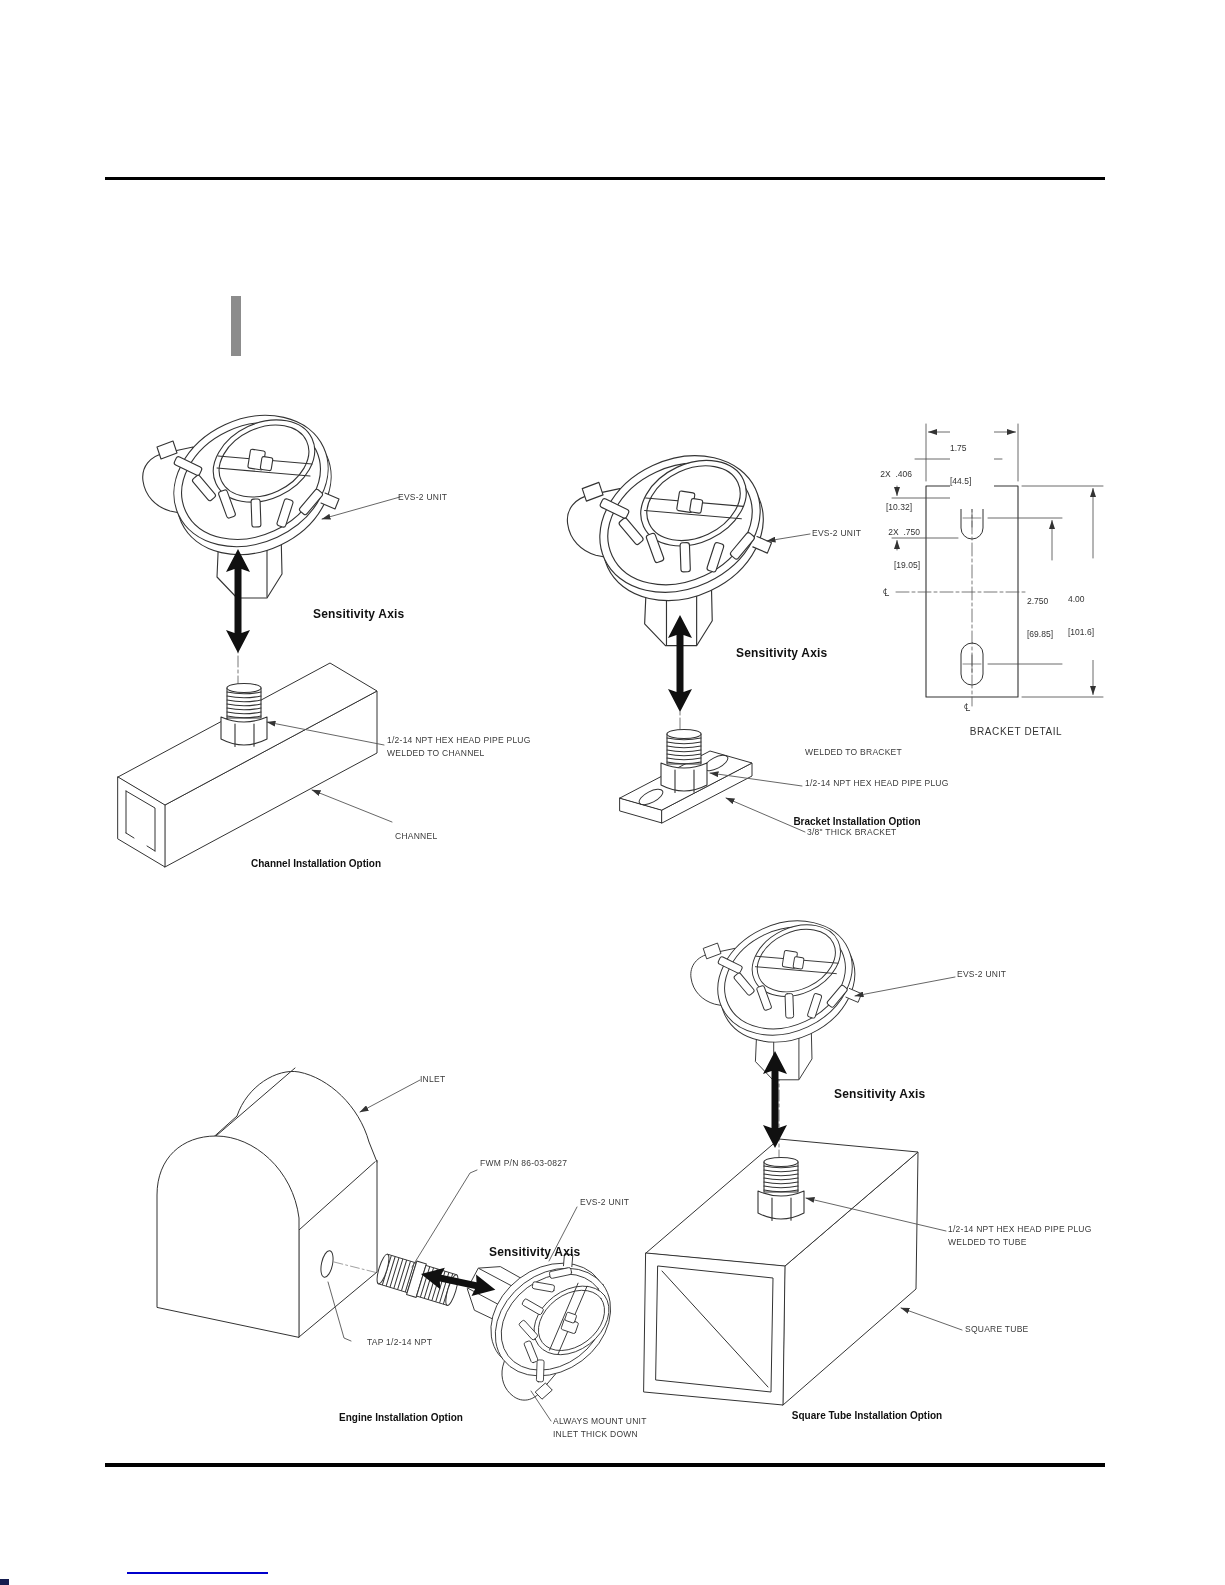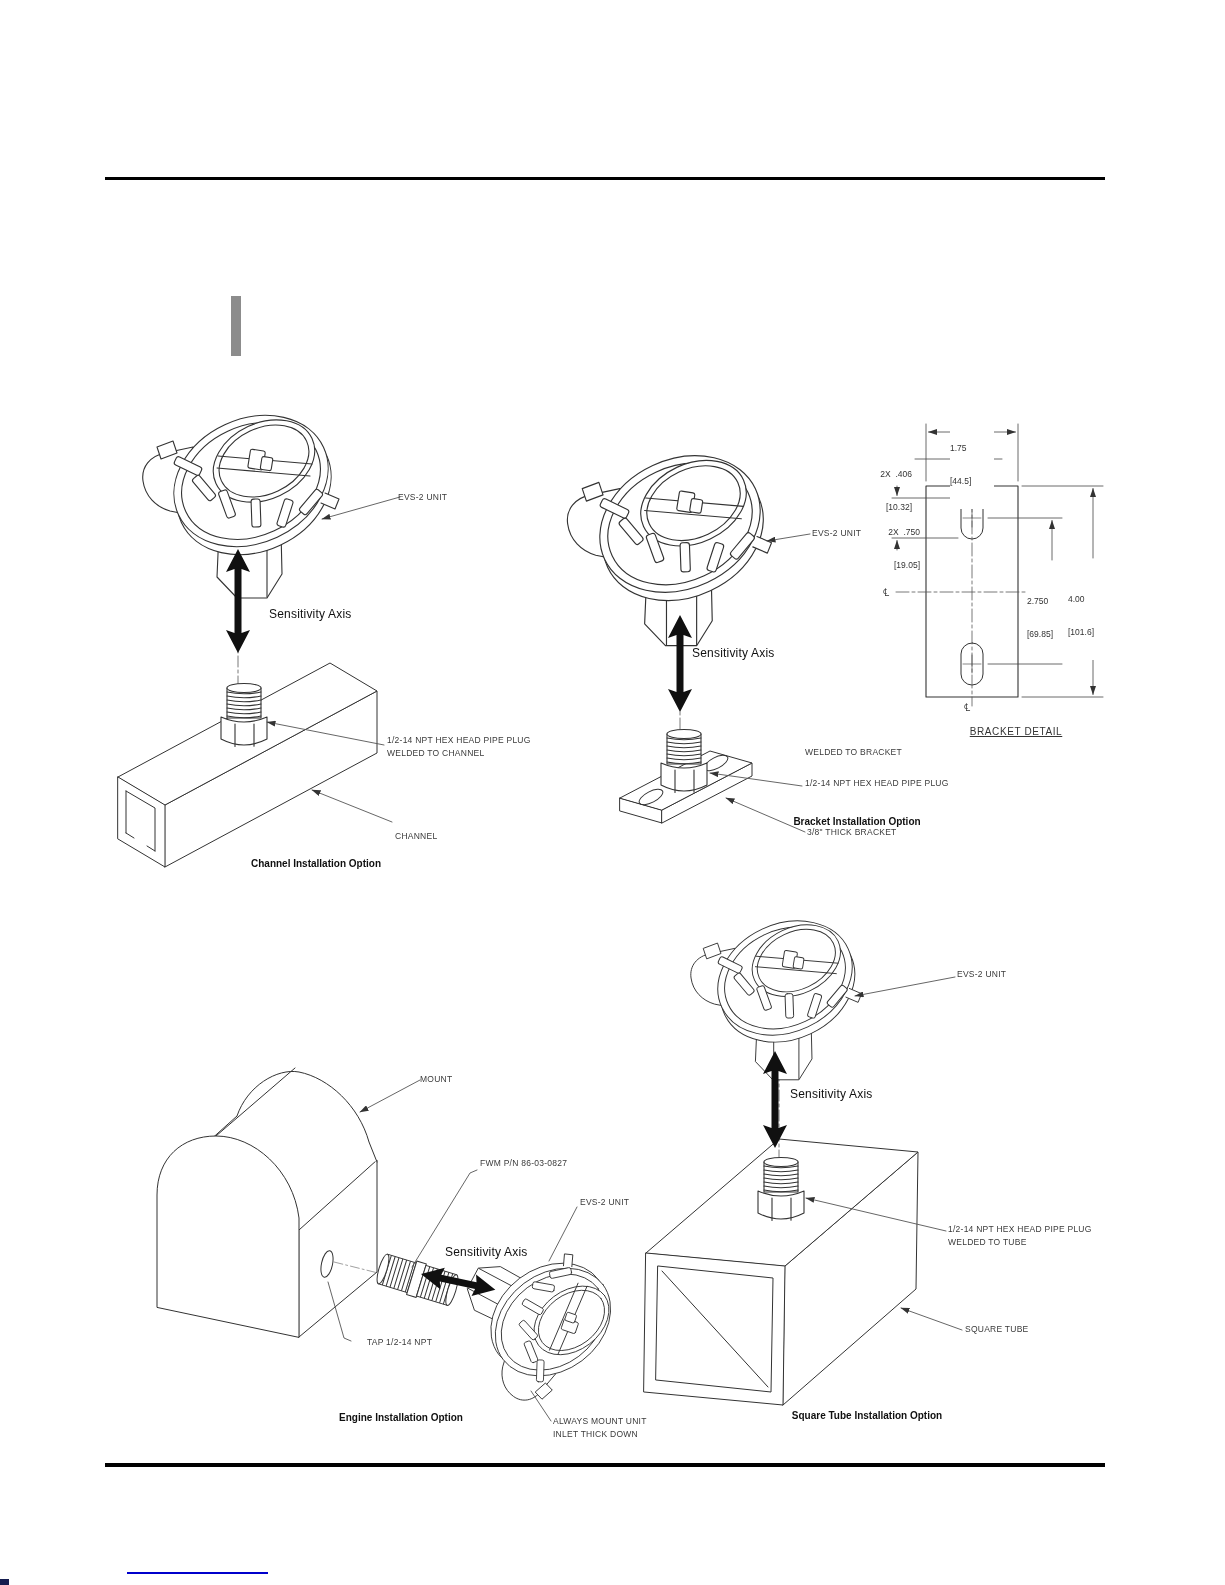--- a/index.html
+++ b/index.html
@@ -1,26 +1,26 @@
 <!DOCTYPE html>
 <html><head>
 <meta charset="utf-8">
 <style>
   html,body{margin:0;padding:0;background:#fff;}
   #page{position:relative;width:1225px;height:1585px;background:#fff;overflow:hidden;
         font-family:"Liberation Sans", sans-serif;}
   .rule{position:absolute;background:#000;}
   .graybar{position:absolute;background:#8c8c8c;}
   .lbl{position:absolute;font-size:8.5px;color:#3a3a3a;letter-spacing:.25px;white-space:pre;line-height:13px;}
-  .axis{position:absolute;font-size:12px;font-weight:normal;color:#101010;letter-spacing:.2px;white-space:pre;}
+  .axis{position:absolute;font-size:12px;font-weight:bold;color:#101010;letter-spacing:.2px;white-space:pre;margin-left:44px;}
   .title{position:absolute;font-size:10px;font-weight:bold;color:#101010;width:280px;text-align:center;white-space:pre;}
   .dim{position:absolute;font-size:8.5px;color:#333;text-align:left;background:#fff;line-height:11px;white-space:pre;}
   .dim-r{position:absolute;font-size:8.5px;color:#333;text-align:right;line-height:11px;white-space:pre;}
   .cl{position:absolute;font-size:11px;color:#333;}
-  .cap{position:absolute;font-size:10px;color:#333;letter-spacing:.6px;width:140px;text-align:center;white-space:pre;text-decoration:underline;}
+  .cap{position:absolute;font-size:10px;color:#333;letter-spacing:.6px;width:140px;text-align:center;white-space:pre;}
   .linkline{position:absolute;background:#0000cc;height:2px;}
   .cornermark{position:absolute;background:#151d4f;}
   svg{position:absolute;left:0;top:0;}
 </style>
 </head>
 <body>
 
 <div id="page">
 
   <div class="rule" style="left:105px;top:177px;width:1000px;height:3px;"></div>
@@ -193,21 +193,21 @@
     <div>[69.85]</div>
   </div>
   <div class="dim" style="left:1068px;top:572px;width:50px;">
     <div>4.00</div>
     <div>[101.6]</div>
   </div>
   <div class="cl" style="left:883px;top:584px;">℄</div>
   <div class="cl" style="left:964px;top:699px;">℄</div>
   <div class="cap" style="left:946px;top:726px;">BRACKET DETAIL</div>
 
-  <div class="lbl" style="left:420px;top:1073px;">MOUNT</div>
+  <div class="lbl" style="left:420px;top:1073px;">INLET</div>
   <div class="lbl" style="left:352px;top:1336px;margin-left:15px;">TAP 1/2-14 NPT</div>
   <div class="lbl" style="left:480px;top:1157px;">FWM P/N 86-03-0827</div>
   <div class="lbl" style="left:580px;top:1196px;">EVS-2 UNIT</div>
   <div class="axis" style="left:445px;top:1245px;">Sensitivity Axis</div>
   <div class="lbl" style="left:553px;top:1415px;">ALWAYS MOUNT UNIT</div>
   <div class="lbl" style="left:553px;top:1428px;">INLET THICK DOWN</div>
   <div class="title" style="left:261px;top:1412px;">Engine Installation Option</div>
 
   <div class="lbl" style="left:957px;top:968px;">EVS-2 UNIT</div>
   <div class="axis" style="left:790px;top:1087px;">Sensitivity Axis</div>

